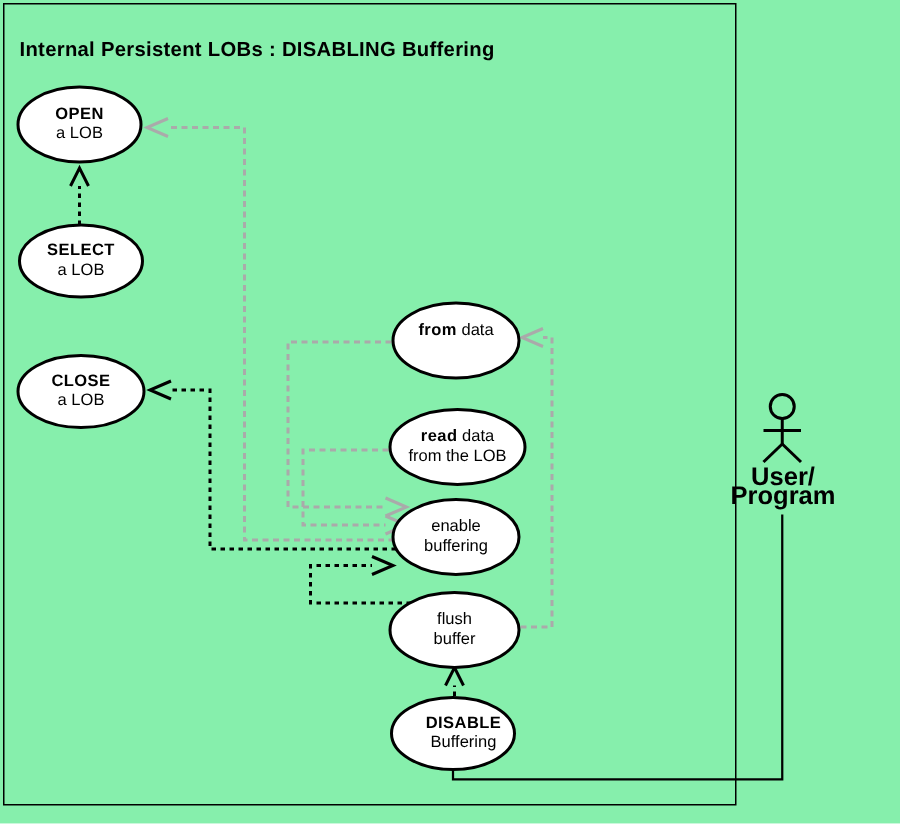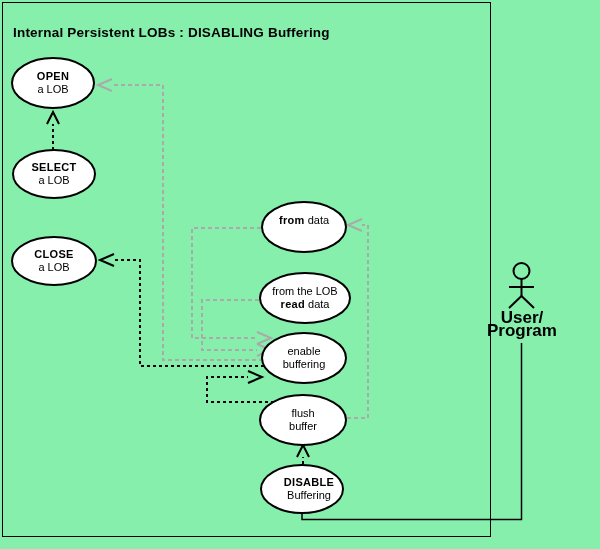--- a/index.html
+++ b/index.html
@@ -90,22 +90,22 @@
   <div class="uc-label" style="left:-1px;top:248px;">
     <div><span class="bld">CLOSE</span><span></span></div>
     <div>a LOB</div>
   </div>
 
   <div class="uc-label" style="left:249px;top:214px;">
     <div><span class="bld">from</span><span> data</span></div>
   </div>
 
   <div class="uc-label" style="left:250px;top:285px;">
+    <div><span class="bld">read</span><span> data</span></div>
     <div>from the LOB</div>
-    <div><span class="bld">read</span><span> data</span></div>
   </div>
 
   <div class="uc-label" style="left:248px;top:407px;">
     <div><span class="bld"></span><span>flush</span></div>
     <div>buffer</div>
   </div>
 
   <div class="uc-label" style="left:249px;top:345px;">
     <div><span class="bld"></span><span>enable</span></div>
     <div>buffering</div>

